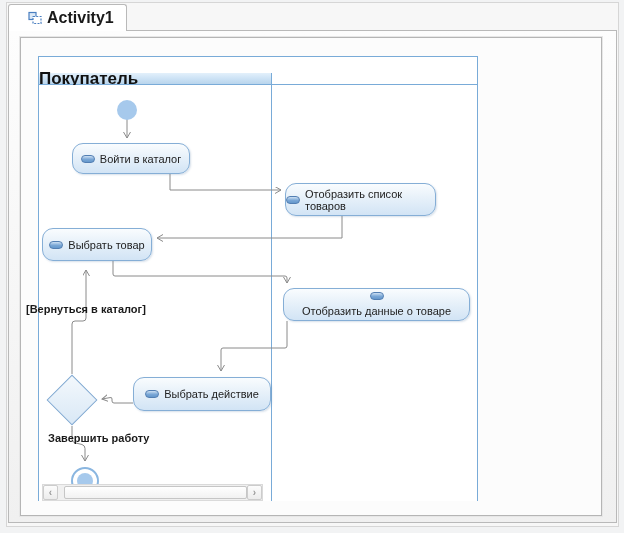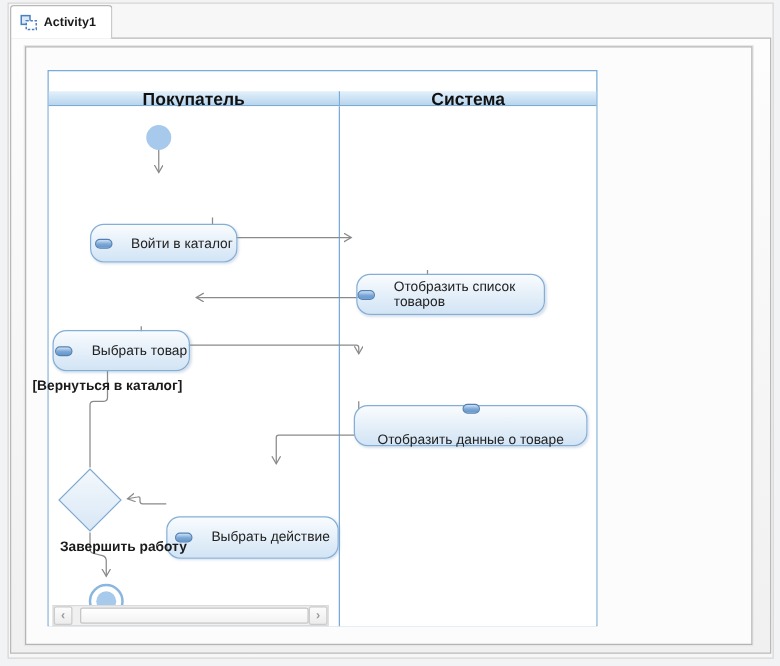--- a/index.html
+++ b/index.html
@@ -6,24 +6,24 @@
   body{
     width:624px;height:533px;position:relative;overflow:hidden;
     font-family:"Liberation Sans",sans-serif;background:#f2f3f4;
   }
   .outer-frame{
     position:absolute;left:6px;top:2px;width:611px;height:523px;
     border:1px solid #d6d6d6;background:#f7f7f7;
   }
   
   .tab{
-    position:absolute;left:8px;top:4px;height:26px;padding:0 12px 0 7px;
+    position:absolute;left:8px;top:4px;height:26px;padding:0 12px 0 19px;
     background:#ffffff;border:1px solid #b9b9b9;border-bottom:none;
     border-radius:3px 3px 0 0;display:flex;align-items:center;gap:5px;
-    z-index:6;font-weight:bold;font-size:10px;color:#1a1a1a;
+    z-index:6;font-weight:bold;font-size:16px;color:#1a1a1a;
   }
   .tab-icon{width:14px;height:14px;flex:0 0 auto;}
   
   .panel{
     position:absolute;left:8px;top:30px;width:607px;height:491px;
     background:linear-gradient(#fdfdfd,#f0f0f0);
     border:1px solid #b9b9b9;z-index:1;
   }
   
   .canvas{
@@ -31,42 +31,41 @@
     background:#fcfcfc;border:1px solid #b5b5b5;
     box-shadow:0 0 0 1px #e7e7e7;z-index:2;
   }
   
   .swimlanes{
     position:absolute;left:38px;top:56px;width:440px;height:445px;
     border:1px solid #79abd8;box-sizing:border-box;z-index:3;background:#ffffff;
   }
   .lane-headers{display:flex;height:27px;border-bottom:1px solid #79abd8;}
   .lane-header{
-    box-sizing:border-box;display:flex;align-items:center;justify-content:center;
-    font-size:14px;font-weight:bold;color:#111;
+    box-sizing:border-box;display:flex;align-items:center;
+    font-size:17px;font-weight:bold;color:#111;
     background:linear-gradient(#e3f0fb,#cfe4f6 45%,#b9d5ec);
     margin-top:16px;
   }
   .lane-header.first{width:233px;border-right:1px solid #79abd8;}
   .lane-header.second{flex:1;}
   .lane-bodies{display:flex;height:416px;}
   .lane-body{box-sizing:border-box;background:#ffffff;}
   .lane-body.first{width:233px;border-right:1px solid #79abd8;}
   .lane-body.second{flex:1;}
   
   svg.connectors{position:absolute;left:0;top:0;z-index:4;pointer-events:none;}
   
   .action{
     position:absolute;box-sizing:border-box;z-index:5;
     border:1px solid #85aed6;border-radius:11px;
     background:linear-gradient(#f9fcfe,#e9f2fa 40%,#d2e4f5);
-    display:flex;align-items:center;justify-content:center;gap:15px;
+    display:flex;align-items:center;justify-content:center;gap:5px;
     font-size:11px;color:#222;
     box-shadow:1px 1px 2px rgba(110,145,180,.28);
-    margin-top:36px;
   }
   .pill{
     width:14px;height:8px;border-radius:4px;flex:0 0 auto;
     background:linear-gradient(#cde0f3,#7aa7d6 55%,#6598cc);
     border:1px solid #537fb3;box-sizing:border-box;
   }
   #n-login{left:72px;top:143px;width:118px;height:31px;}
   #n-showlist{left:285px;top:183px;width:151px;height:33px;}
   #n-select{left:42px;top:228px;width:110px;height:33px;text-align:center;}
   #n-details{left:283px;top:288px;width:187px;height:33px;flex-direction:column;}
@@ -126,23 +125,20 @@
 </div>
 
 <div class="panel"></div>
 
 <div class="canvas"></div>
 
 <div class="swimlanes">
   <div class="lane-headers">
     <div class="lane-header first">
       <span>Покупатель</span>
-    </div>
-    <div class="lane-header second">
-      <span>Система</span>
     </div>
   </div>
   <div class="lane-bodies">
     <div class="lane-body first"></div>
     <div class="lane-body second"></div>
   </div>
 </div>
 
 <svg class="connectors" width="624" height="533">
   <defs>

